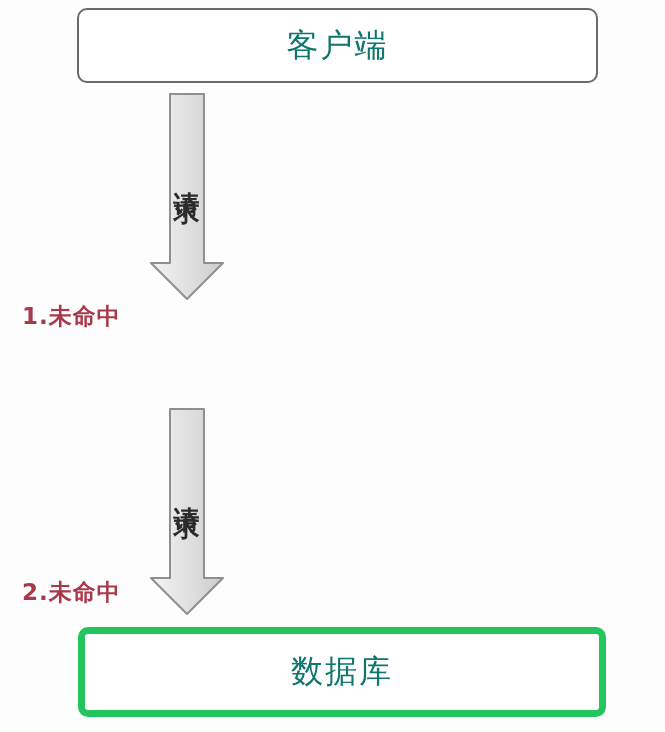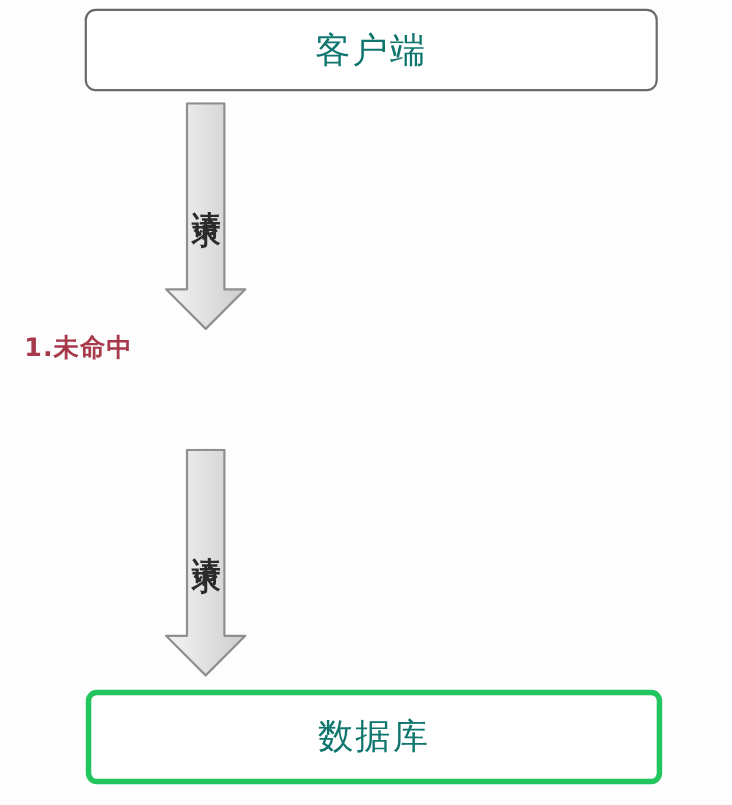--- a/index.html
+++ b/index.html
@@ -14,21 +14,21 @@
   .node {
     position: absolute;
     border-radius: 10px;
     background: #ffffff;
     display: flex;
     align-items: center;
     justify-content: center;
   }
   .node-client   { left: 77px; top: 8px;   width: 517px; height: 71px; border: 2px solid #6a6a6a; }
   .node-redis    { left: 77px; top: 318px; width: 378px; height: 74px; border: 2px solid #b06370; }
-  .node-database { left: 78px; top: 627px; width: 514px; height: 76px; border: 5px solid #22c55e; }
+  .node-database { left: 78px; top: 627px; width: 514px; height: 76px; border: 7px solid #22c55e; }
   .node-label {
     font-size: 32px;
     color: #0f766e;
     letter-spacing: 2px;
   }
   .node-redis .node-label {
     font-family: "DejaVu Sans Mono", "Liberation Mono", monospace;
     font-size: 25px;
     color: #454545;
     letter-spacing: 3px;
@@ -96,18 +96,19 @@
         <linearGradient id="agrad2" x1="0" y1="0" x2="1" y2="0">
           <stop offset="0" stop-color="#f4f4f4"></stop>
           <stop offset="1" stop-color="#cdcdcd"></stop>
         </linearGradient>
       </defs>
       <polygon points="21,1 55,1 55,170 74,170 38,206 2,170 21,170" fill="url(#agrad2)" stroke="#8f8f8f" stroke-width="2" stroke-linejoin="round"></polygon>
     </svg>
     <div class="arrow-label">请求</div>
   </div>
 
+  <div class="annotation annotation-2">2.未命中</div>
 
   <div class="node node-database">
     <span class="node-label">数据库</span>
   </div>
 
 </div>
 
 </body></html>

